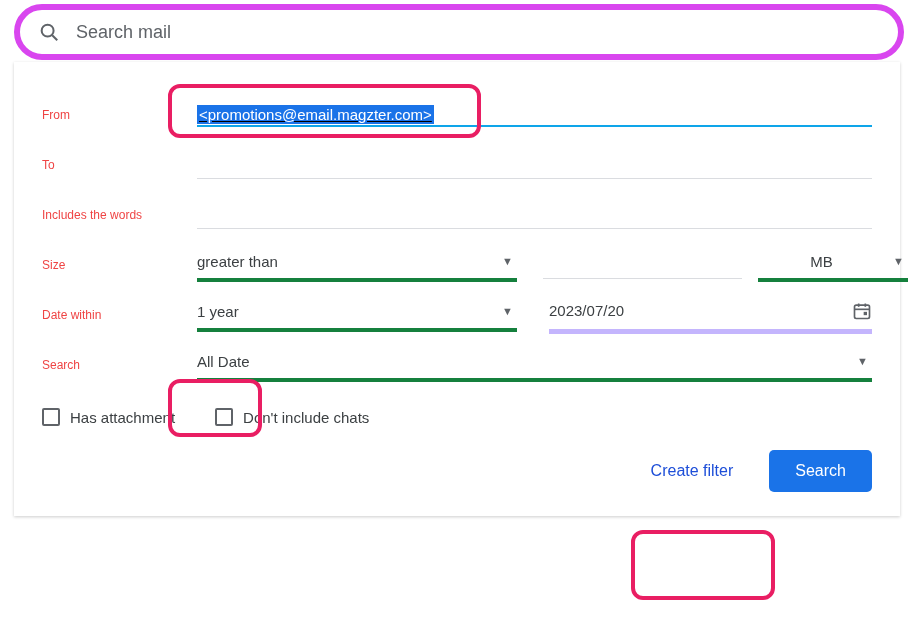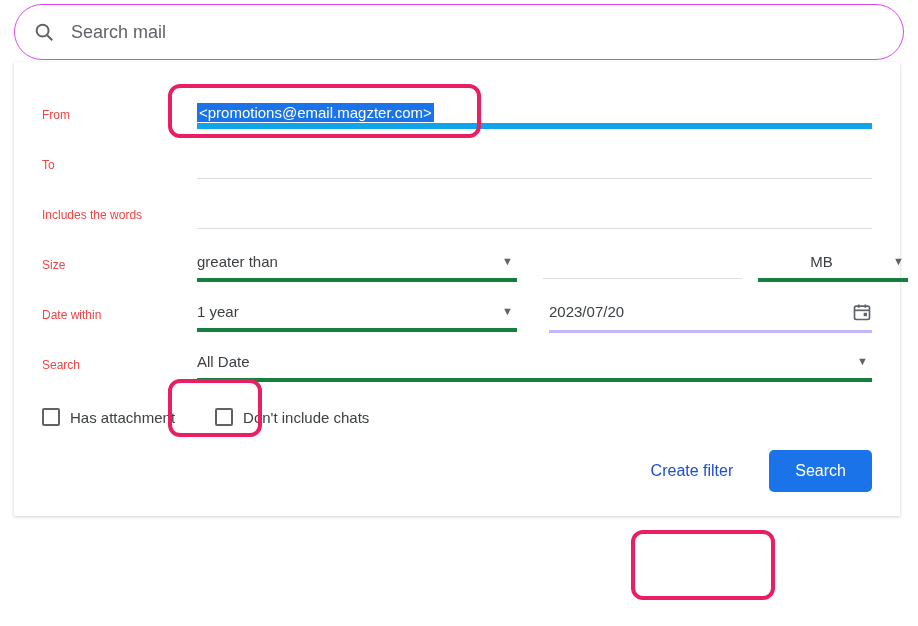--- a/index.html
+++ b/index.html
@@ -1,21 +1,21 @@
 <!DOCTYPE html>
 <html><head>
 <meta charset="utf-8">
 <style>
   * { box-sizing: border-box; font-family: Arial, Helvetica, sans-serif; }
   body { margin: 0; padding: 0; width: 918px; height: 626px; background: #fff; position: relative; }
   
   .search-bar {
     margin: 4px 14px 0 14px;
     height: 56px;
-    border: 1px solid #d946ef;
+    border: 6px solid #d946ef;
     border-radius: 28px;
     display: flex;
     align-items: center;
     padding: 0 18px;
     background: #fff;
   }
   .search-bar .icon { color: #5f6368; margin-right: 14px; display:flex; }
   .search-bar input {
     border: none; outline: none; font-size: 18px; color: #5f6368; flex: 1; background: transparent;
   }
@@ -46,44 +46,45 @@
   }
   
   .highlighted-text {
     background: #1a73e8;
     color: #fff;
     font-size: 15px;
     padding: 1px 2px;
   }
   .from-wrap {
     flex: 1;
-    border-bottom: 6px solid #0ea5e9;
+    border-bottom: 2px solid #0ea5e9;
     padding: 2px 0 0 0;
     line-height: 20px;
+    text-decoration: underline;
   }
   
   .dropdown {
     border-bottom: 4px solid #15803d;
     display: flex;
     align-items: center;
     justify-content: space-between;
     padding: 4px 4px 8px 0;
     font-size: 15px;
     color: #3c4043;
     cursor: pointer;
   }
   .arrow-down { color: #5f6368; font-size: 11px; margin-left: 8px; }
   
   .size-row .dropdown.op { flex: 0 0 320px; margin-right: 26px; }
   .size-row .text-input.num { flex: 1; margin-right: 16px; }
   .size-row .dropdown.unit { flex: 0 0 150px; }
   .size-row .dropdown.unit .unit-text { margin: 0 auto; }
   
   .date-row .dropdown.range { flex: 0 0 320px; margin-right: 32px; }
-  .date-row .date-wrap { flex: 1; display: flex; align-items: center; border-bottom: 3px solid #c4b5fd; padding: 4px 0 8px 0; }
+  .date-row .date-wrap { flex: 1; display: flex; align-items: center; border-bottom: 5px solid #c4b5fd; padding: 4px 0 8px 0; }
   .date-row .date-wrap .date-text { flex:1; font-size:15px; color:#3c4043; }
   .cal-icon { color: #5f6368; display:flex; }
   
   .search-row .dropdown.allmail { flex: 1; }
   
   .checkbox-row { margin-top: 18px; display: flex; align-items: center; gap: 40px; }
   .cb-group { display: flex; align-items: center; gap: 10px; }
   .checkbox {
     width: 18px; height: 18px; border: 2px solid #5f6368; border-radius: 2px; cursor: pointer; flex-shrink:0;
   }

